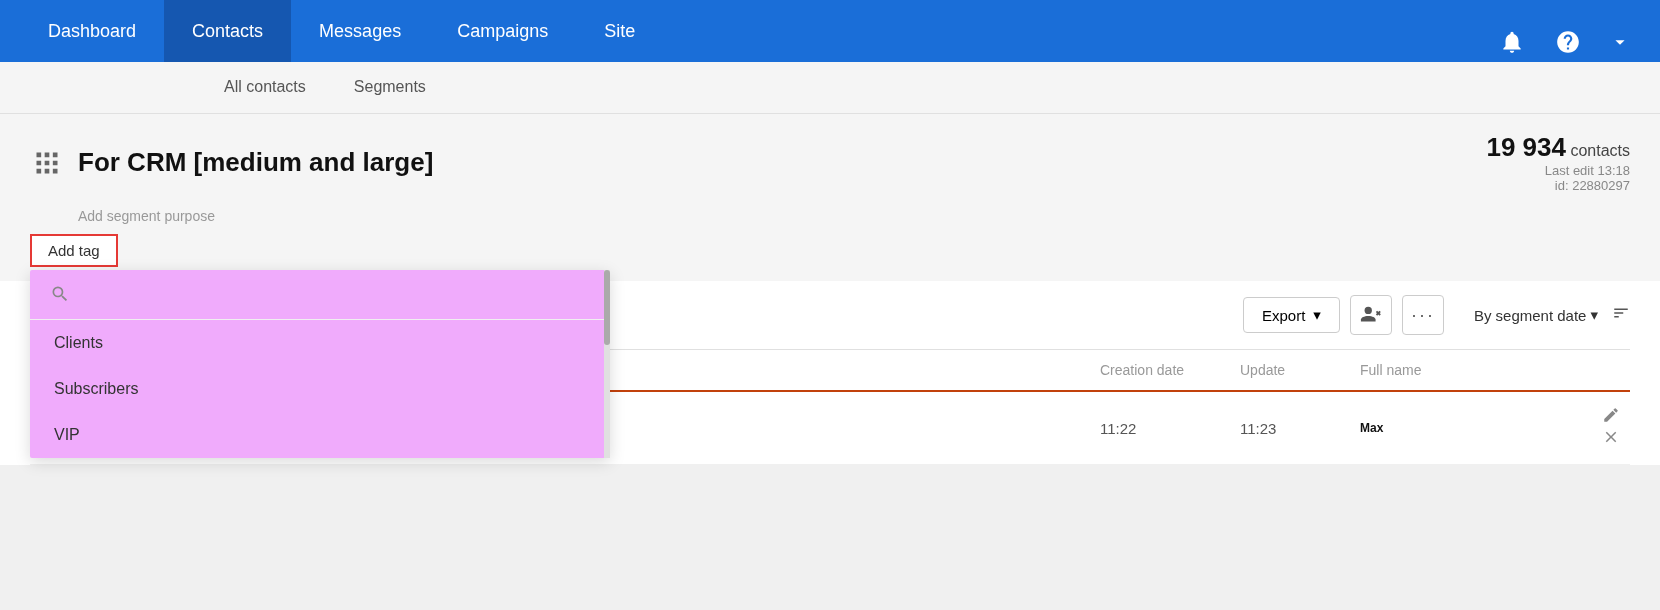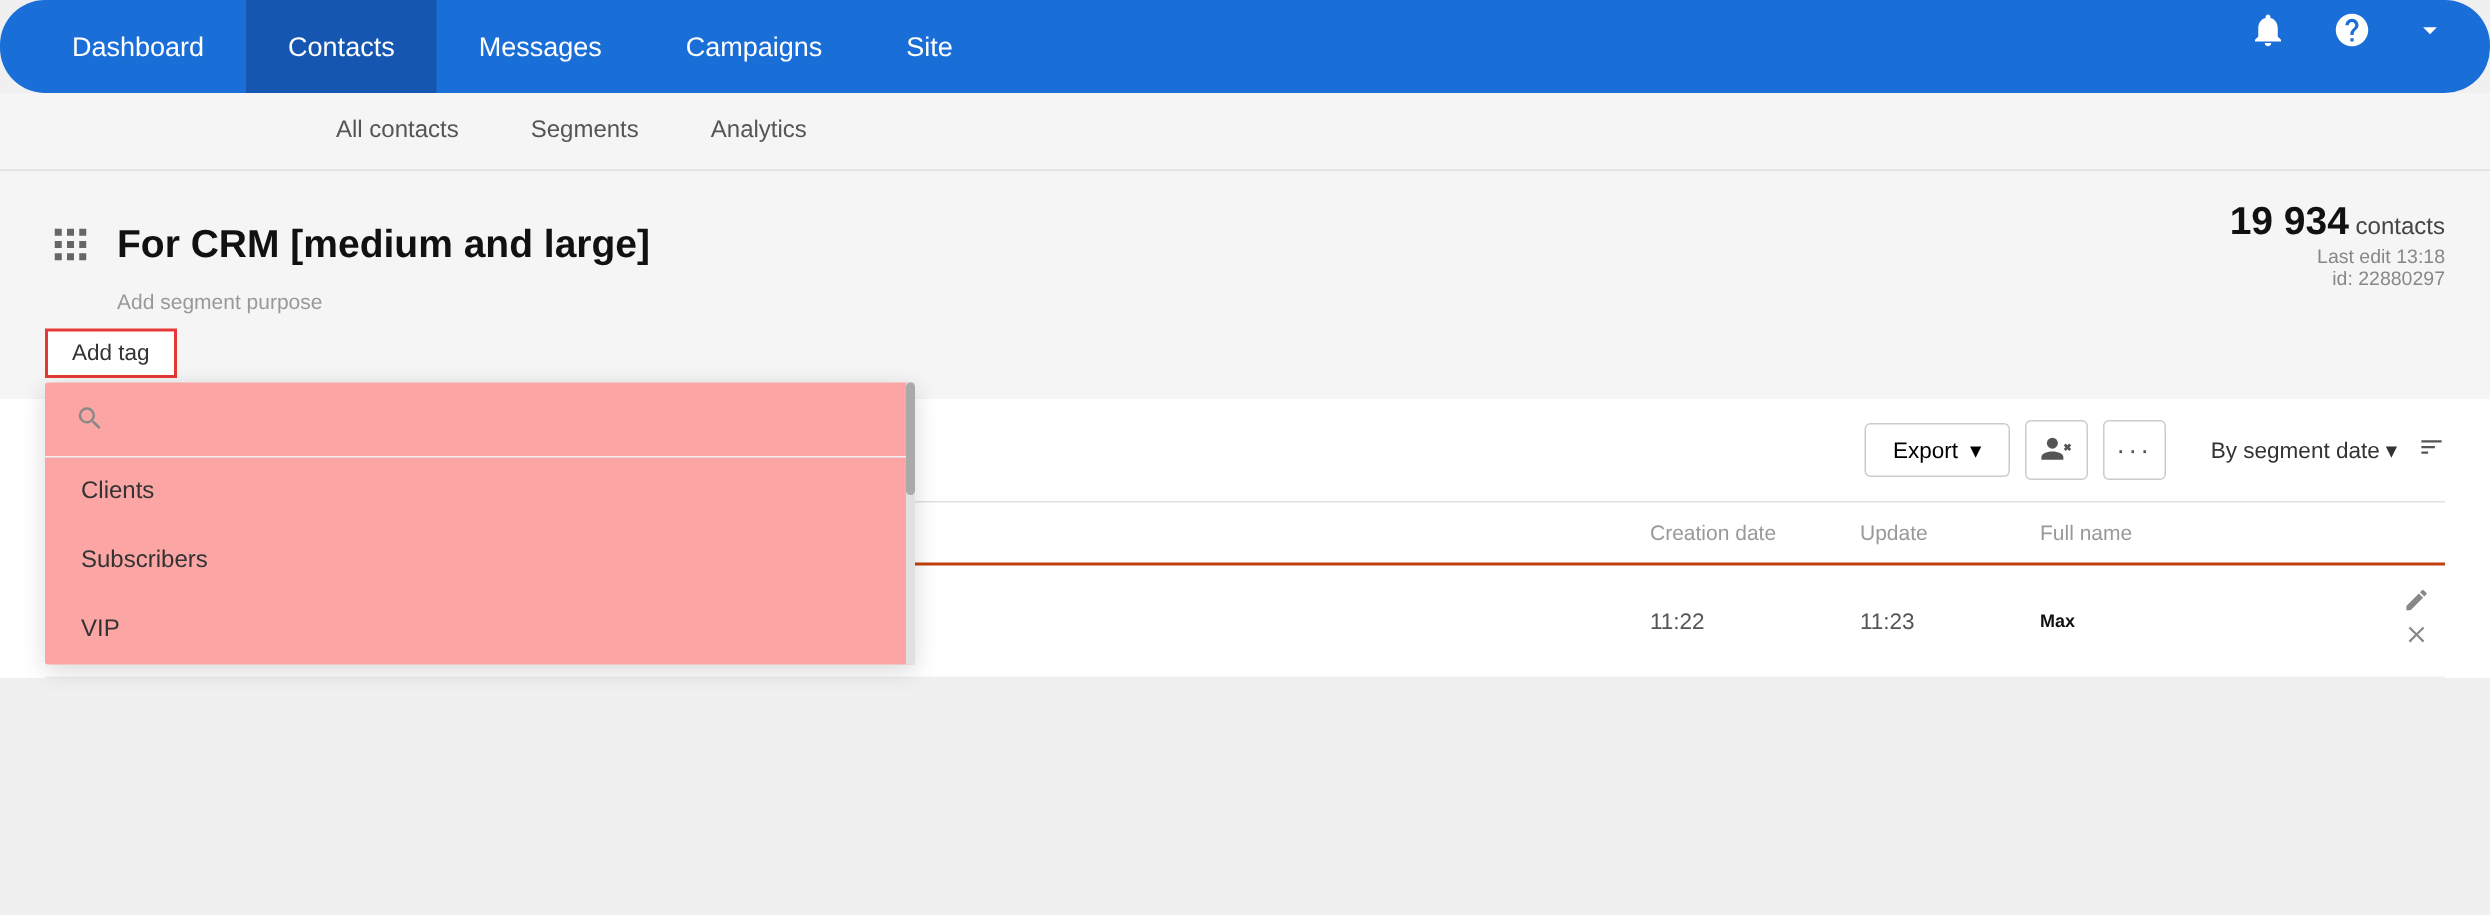--- a/index.html
+++ b/index.html
@@ -2,25 +2,24 @@
 <html><head>
   <meta charset="utf-8">
   <style>
     * { box-sizing: border-box; margin: 0; padding: 0; }
     body { font-family: Arial, sans-serif; background: #f0f0f0; width: 1660px; min-height: 610px; overflow: hidden; }
 
     
     .top-nav {
       background: #1a6ed8;
       display: flex;
-      align-items: flex-start;
+      align-items: flex-end;
       height: 62px;
       padding: 0 20px;
       gap: 0;
-      border-radius: 30px;
     }
     .top-nav-item {
       color: #fff;
       font-size: 18px;
       font-weight: 500;
       padding: 0 28px;
       height: 62px;
       display: flex;
       align-items: center;
       cursor: pointer;
@@ -117,21 +116,21 @@
       color: #444;
       font-weight: normal;
     }
     .last-edit-info {
       font-size: 13px;
       color: #888;
     }
     .segment-purpose {
       font-size: 14px;
       color: #999;
-      margin-top: 0;
+      margin-top: 15px;
       margin-left: 48px;
     }
 
     
     .add-tag-area {
       margin-top: 10px;
       margin-left: 0;
       position: relative;
     }
     .add-tag-btn {
@@ -144,21 +143,21 @@
       cursor: pointer;
       font-weight: 400;
     }
 
     
     .tag-dropdown {
       position: absolute;
       top: 36px;
       left: 0;
       width: 580px;
-      background: #fca5a5;
+      background: #f0abfc;
       box-shadow: 0 4px 16px rgba(0,0,0,0.15);
       z-index: 100;
       border-radius: 2px;
     }
     .tag-search-area {
       padding: 14px 20px 10px 20px;
       border-bottom: 1px solid #f0f0f0;
       display: flex;
       align-items: center;
       gap: 10px;
@@ -312,21 +311,20 @@
   <button class="nav-dropdown-btn">
     <svg width="22" height="22" viewBox="0 0 24 24" fill="white">
         <path d="M7 10l5 5 5-5z"></path>
       </svg>
   </button>
 </nav>
 
 <nav class="sub-nav">
   <div class="sub-nav-item">All contacts</div>
   <div class="sub-nav-item">Segments</div>
-  <div class="sub-nav-item">Analytics</div>
 </nav>
 
 <div class="page-header">
   <div class="page-header-top">
     <div class="segment-title-area">
       <div class="grid-icon">
         <svg width="28" height="28" viewBox="0 0 24 24" fill="#666">
           <path d="M3 3h4v4H3zm0 7h4v4H3zm0 7h4v4H3zm7-14h4v4h-4zm0 7h4v4h-4zm0 7h4v4h-4zm7-14h4v4h-4zm0 7h4v4h-4zm0 7h4v4h-4z"></path>
         </svg>
       </div>

